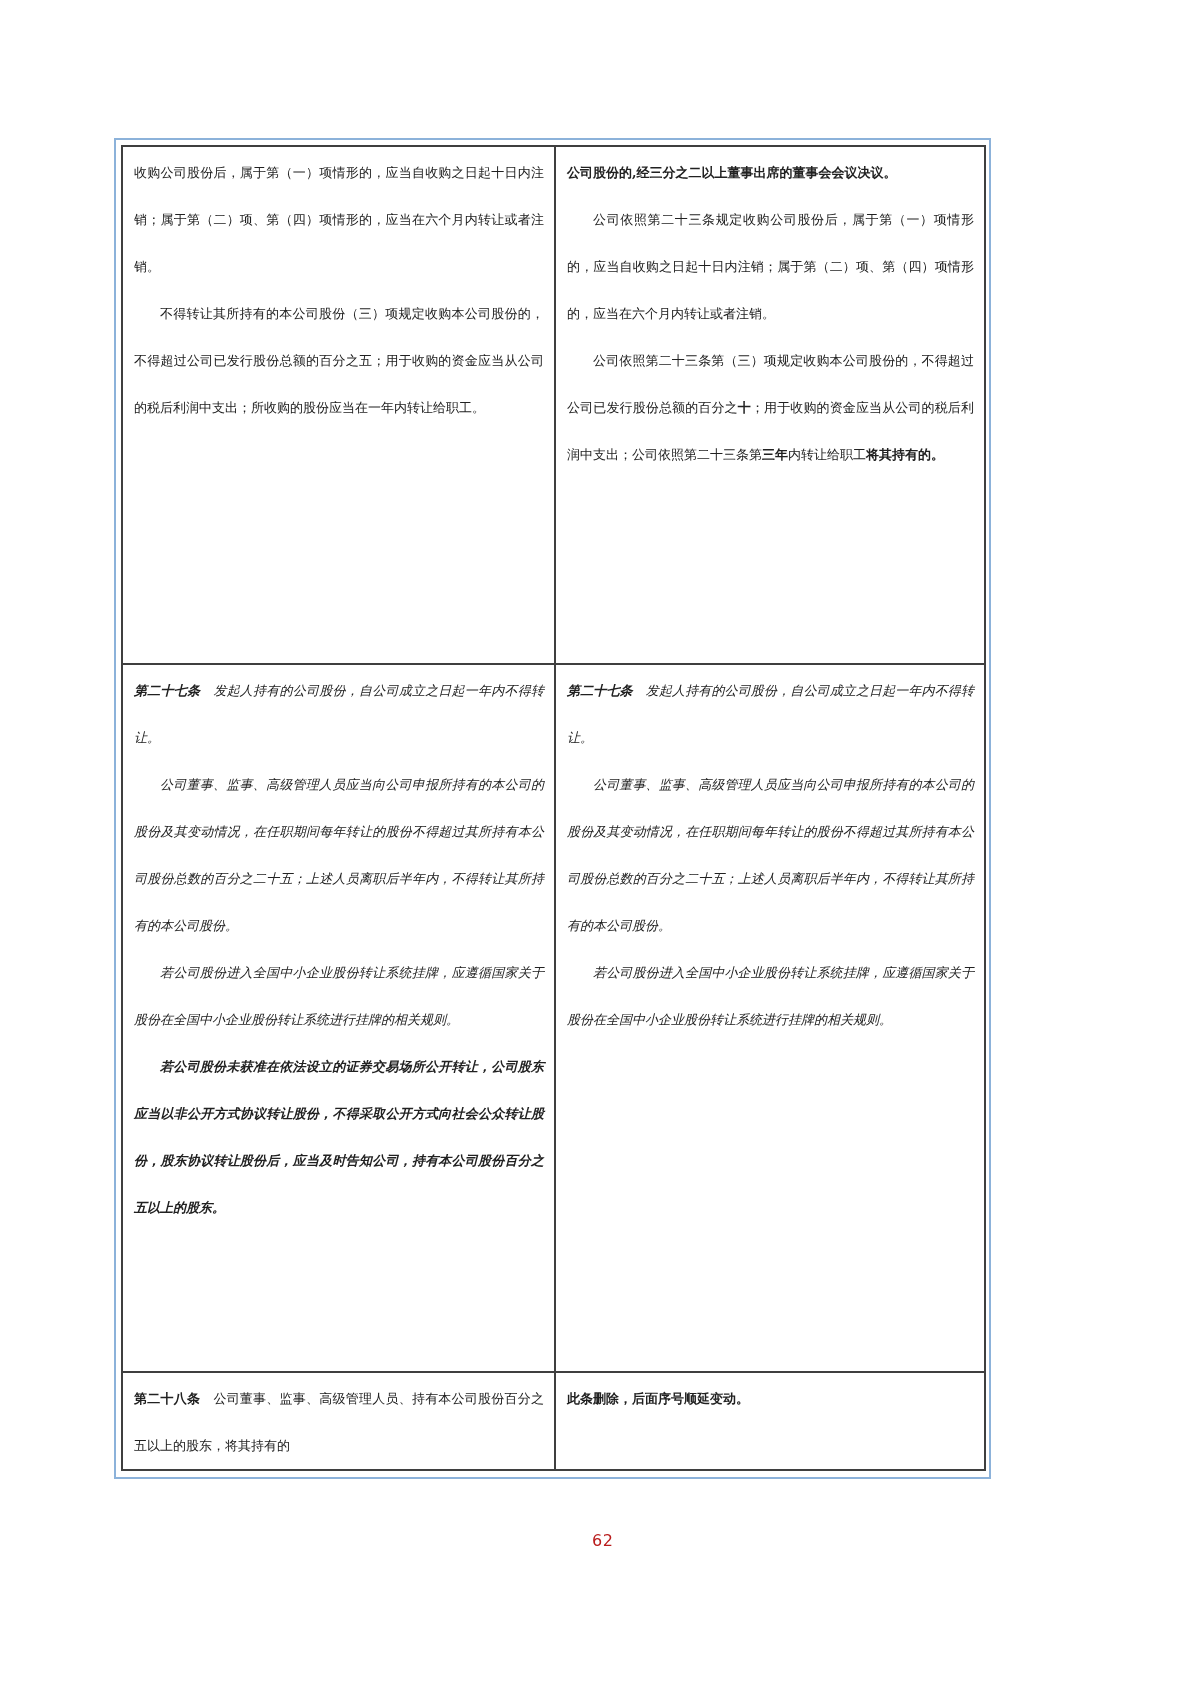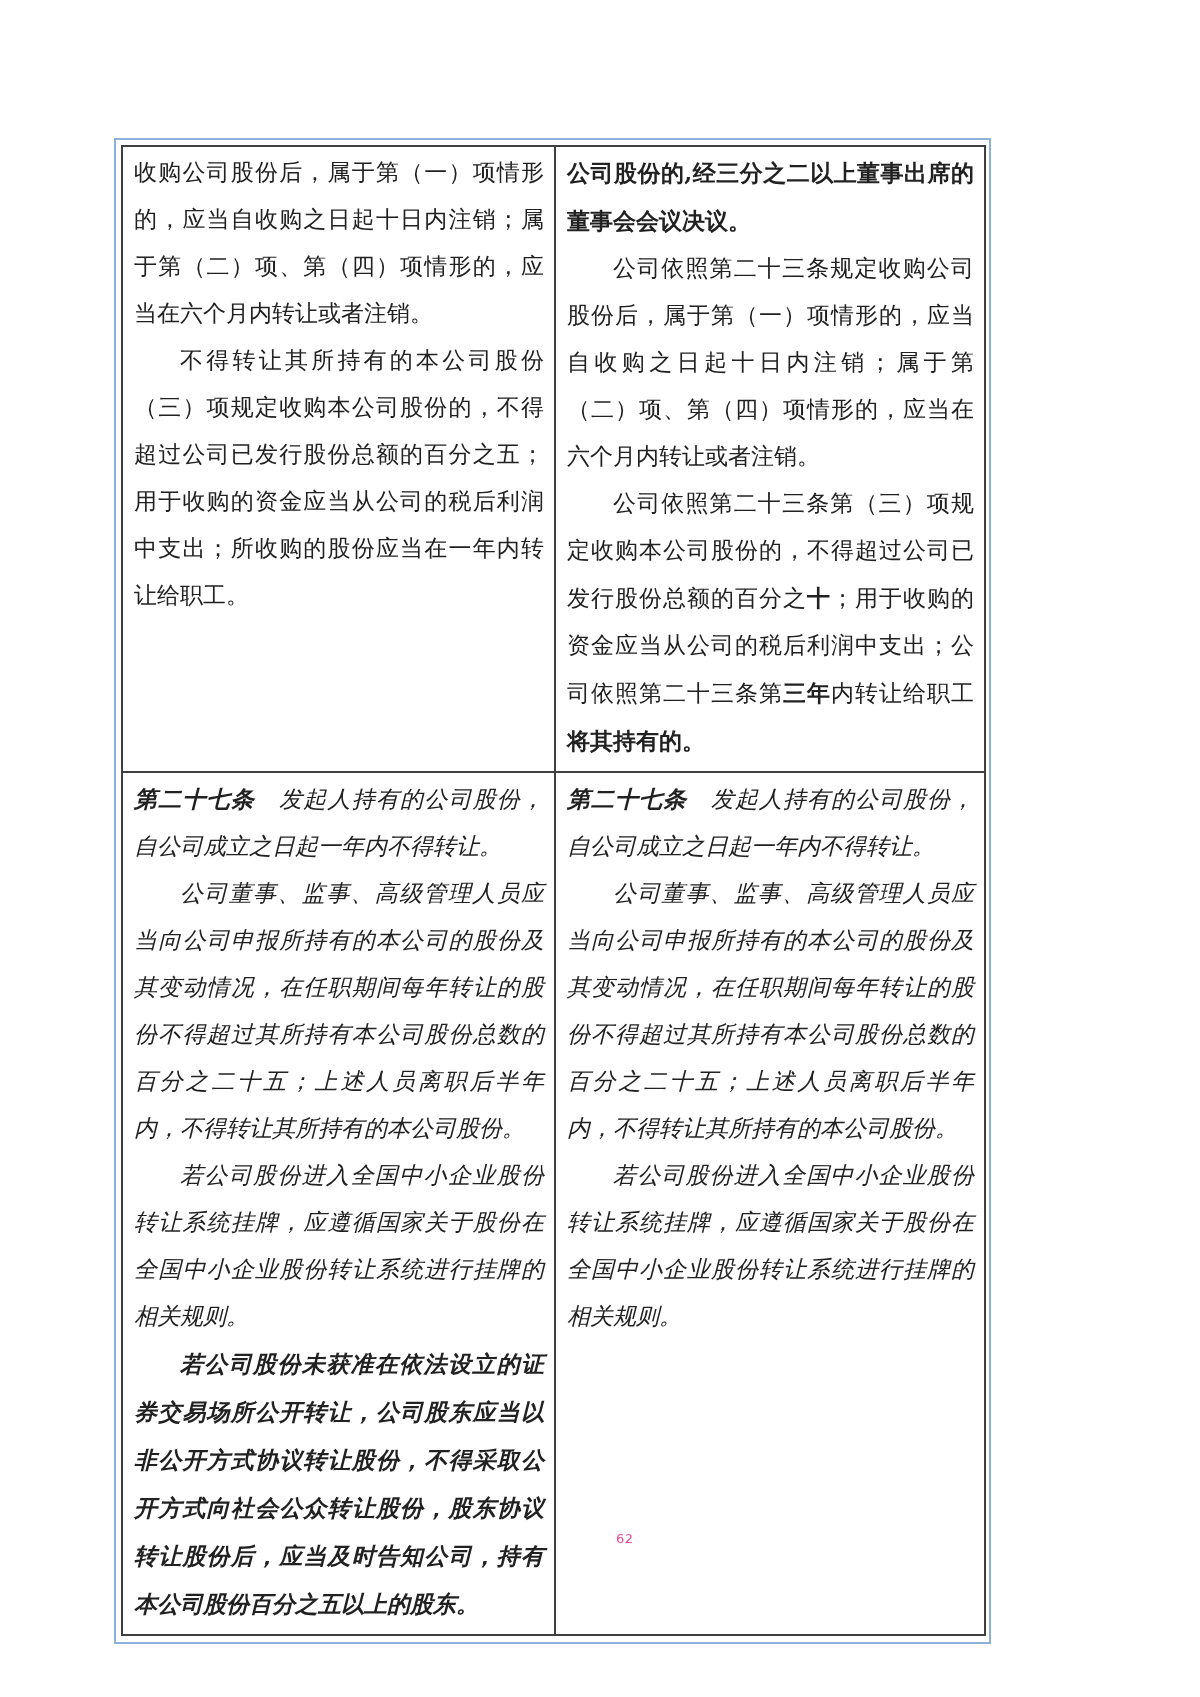--- a/index.html
+++ b/index.html
@@ -22,43 +22,43 @@
   }
 
   table.cmp {
     border-collapse: collapse;
     table-layout: fixed;
     width: 863px;
   }
   table.cmp td {
     border: 2px solid #3F3F3F;   
     vertical-align: top;
-    padding: 2px 10px 6px 11px;
-    font-size: 23px;
+    padding: 2px 10px 0 11px;
+    font-size: 13px;
     line-height: 47px;
     color: #212121;
     text-align: justify;
     text-justify: inter-character;
   }
   td.c0 { width: 433px; }
   td.c1 { width: 430px; }
   tr.r0 td { height: 514px; }
   tr.r1 td { height: 704px; font-style: italic; }
   tr.r2 td { height: 90px; }
 
   p.para { margin: 0; padding: 0; }
   p.para.indent { text-indent: 2em; }
   .seg-b { font-weight: 700; }
 
   .page-number {
     position: absolute;
-    left: 616px; top: 1531px;
+    left: 592px; top: 1531px;
     font-family: "DejaVu Sans", "Liberation Sans", sans-serif;
-    font-size: 13px;
-    color: #ec4899;
+    font-size: 16px;
+    color: #b91c1c;
     letter-spacing: 0.5px;
   }
 </style>
 </head>
 <body>
 
 <div class="page">
   <div class="table-outer">
     <table class="cmp">
       <colgroup>
@@ -83,17 +83,25 @@
               <p class="para indent"><span class="seg">公司董事、监事、高级管理人员应当向公司申报所持有的本公司的股份及其变动情况，在任职期间每年转让的股份不得超过其所持有本公司股份总数的百分之二十五；上述人员离职后半年内，不得转让其所持有的本公司股份。</span></p>
               <p class="para indent"><span class="seg">若公司股份进入全国中小企业股份转让系统挂牌，应遵循国家关于股份在全国中小企业股份转让系统进行挂牌的相关规则。</span></p>
               <p class="para indent"><span class="seg-b">若公司股份未获准在依法设立的证券交易场所公开转让，公司股东应当以非公开方式协议转让股份，不得采取公开方式向社会公众转让股份，股东协议转让股份后，应当及时告知公司，持有本公司股份百分之五以上的股东。</span></p>
             </td>
             <td class="c1">
               <p class="para"><span class="seg-b">第二十七条</span><span class="seg">　发起人持有的公司股份，自公司成立之日起一年内不得转让。</span></p>
               <p class="para indent"><span class="seg">公司董事、监事、高级管理人员应当向公司申报所持有的本公司的股份及其变动情况，在任职期间每年转让的股份不得超过其所持有本公司股份总数的百分之二十五；上述人员离职后半年内，不得转让其所持有的本公司股份。</span></p>
               <p class="para indent"><span class="seg">若公司股份进入全国中小企业股份转让系统挂牌，应遵循国家关于股份在全国中小企业股份转让系统进行挂牌的相关规则。</span></p>
             </td>
           </tr>
+          <tr class="r2">
+            <td class="c0">
+              <p class="para"><span class="seg-b">第二十八条</span><span class="seg">　公司董事、监事、高级管理人员、持有本公司股份百分之五以上的股东，将其持有的</span></p>
+            </td>
+            <td class="c1">
+              <p class="para"><span class="seg-b">此条删除，后面序号顺延变动。</span></p>
+            </td>
+          </tr>
         </tbody>
     </table>
   </div>
   <div class="page-number">62</div>
 </div>
 
 </body></html>

